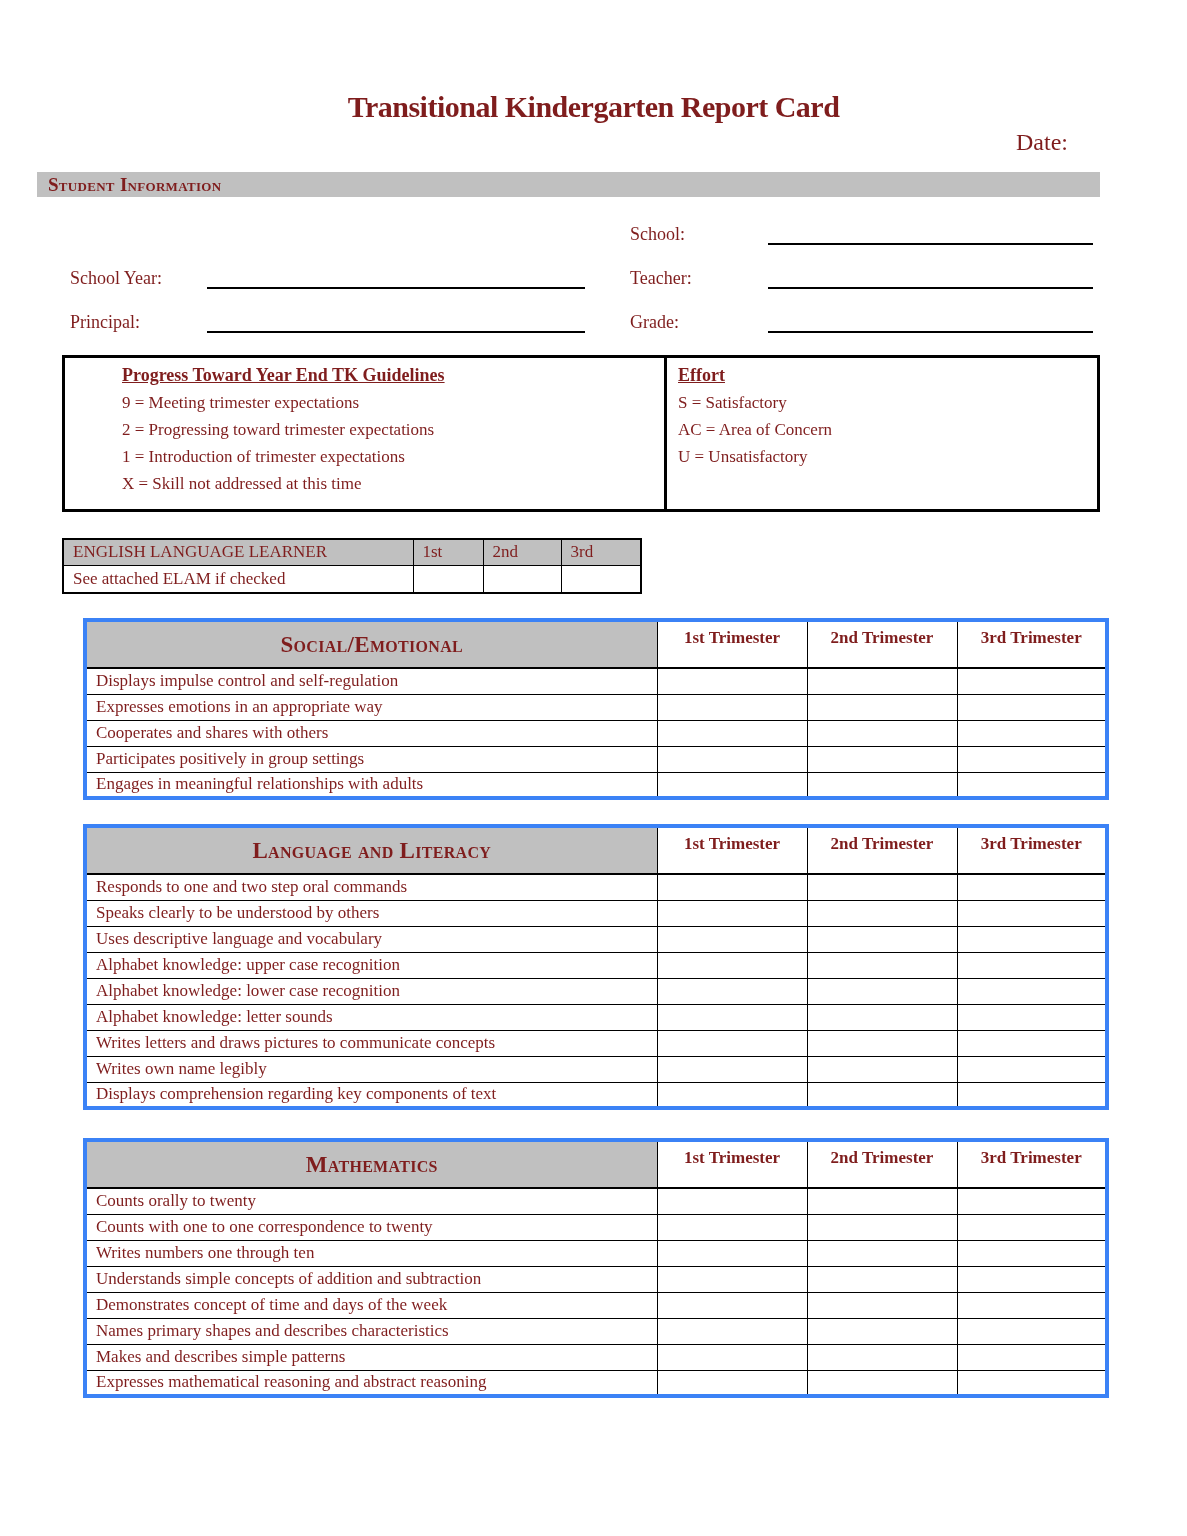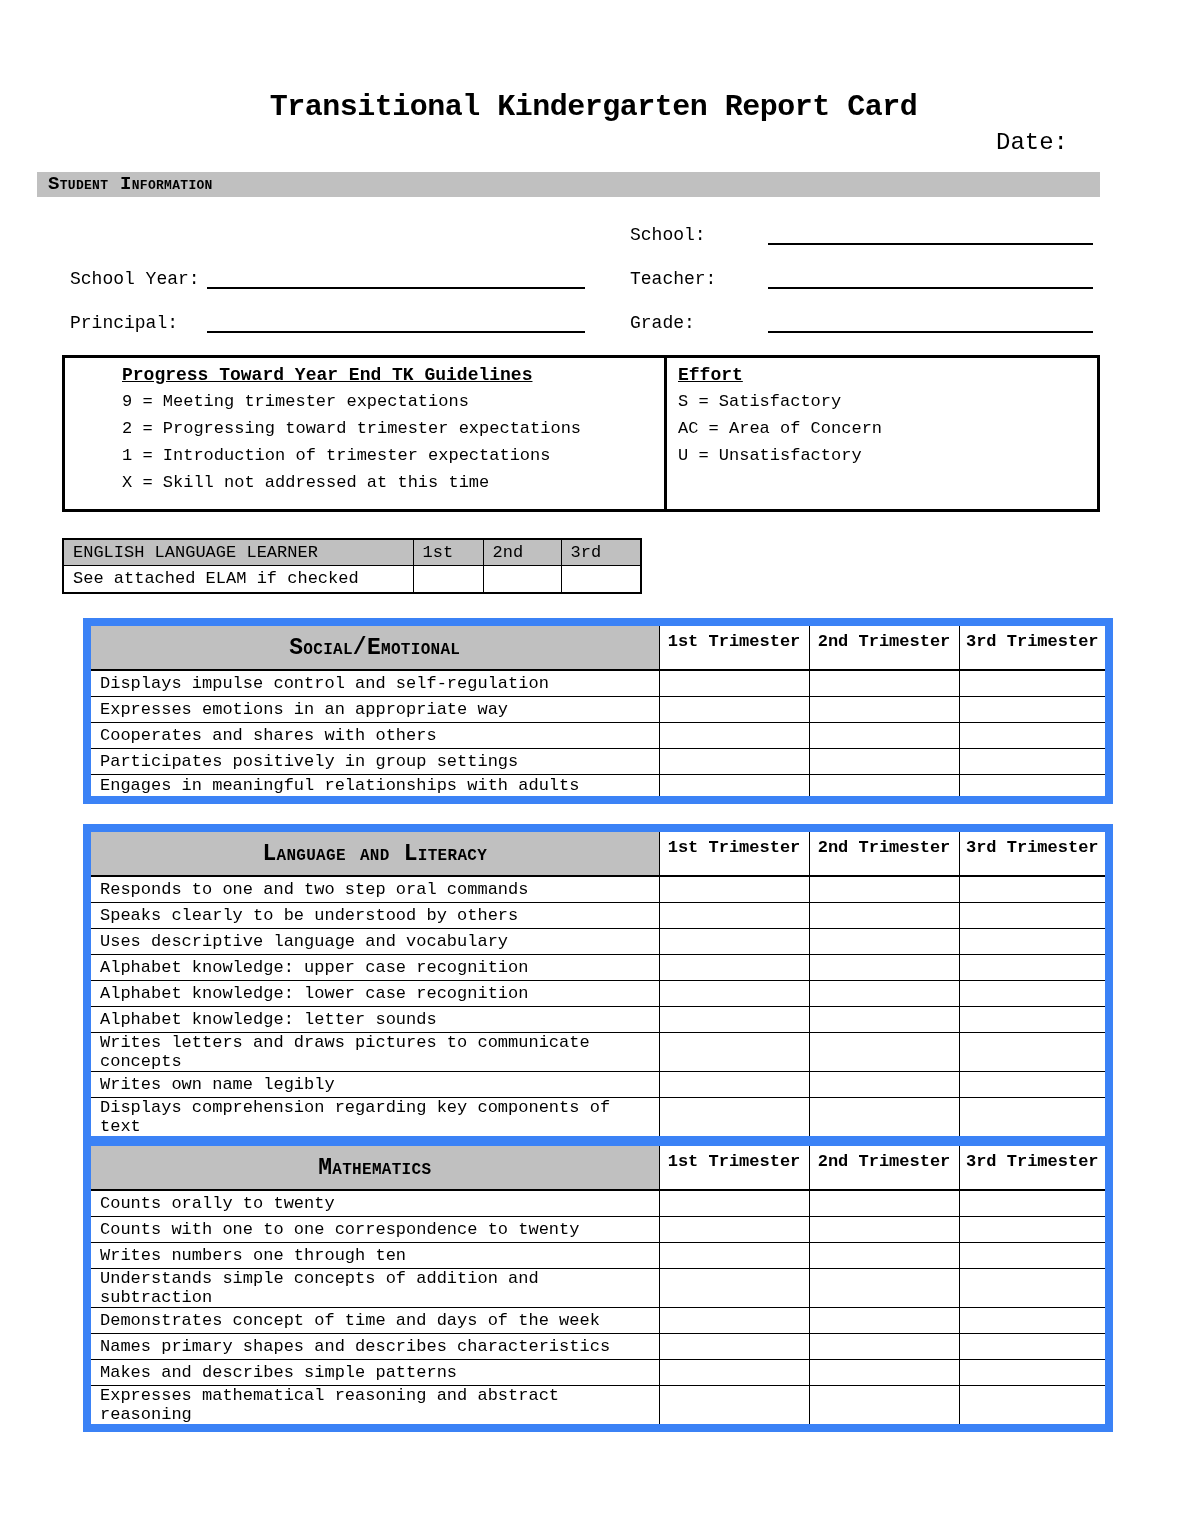--- a/index.html
+++ b/index.html
@@ -1,22 +1,22 @@
 <!DOCTYPE html>
 <html><head>
 <meta charset="utf-8">
 <style>
   * { margin:0; padding:0; box-sizing:border-box; }
   html,body { background:#ffffff; }
   .page {
     position:relative;
     width:1187px; height:1536px;
     background:#ffffff;
-    color:#000000;
-    font-family:Liberation Mono, monospace;
+    color:#7f1d1d;
+    font-family:Liberation Serif, serif;
     overflow:hidden;
     border-radius:7px;
   }
   .title {
     position:absolute; top:90px; left:0; width:100%;
     text-align:center; font-size:30px; font-weight:bold; letter-spacing:-0.5px;
   }
   .date-row {
     position:absolute; top:129px; left:905px;
     display:flex; align-items:flex-end; font-size:24px;flex-direction:column;
@@ -41,21 +41,21 @@
   .legend-col { padding:7px 0 0 9px;margin-left:48px; }
   .legend-col.left  { flex:0 0 503px; }
   .legend-col.right { flex:1 1 auto; border-left:3px solid #000; padding-left:11px; }
   .legend-title { font-size:18px; font-weight:bold; text-decoration:underline; margin-bottom:3px; }
   .legend-item { font-size:17px; line-height:27px; }
   table { border-collapse:collapse; table-layout:fixed; }
   .ell-table { position:absolute; top:538px; left:62px; width:578px; border:2px solid #000; }
   .ell-table th, .ell-table td { border:1px solid #000; font-weight:normal; text-align:left; font-size:17px; padding:0 0 0 9px; }
   .ell-table th { background:#C0C0C0; height:26px; }
   .ell-table td { height:28px; background:#fff; }
-  .grade-table { position:absolute; left:83px; width:1022px; border:8px solid #3b82f6; }
+  .grade-table { position:absolute; left:83px; width:1022px; border:4px solid #3b82f6; }
   .grade-table th, .grade-table td { border:1px solid #000; }
   .grade-table thead th { border-bottom:2px solid #000; }
   .cat-head {
     background:#C0C0C0; font-variant:small-caps; font-weight:bold; font-size:23px;
     text-align:center; vertical-align:middle; letter-spacing:0.3px;
   }
   .tri-head {
     background:#fff; font-weight:bold; font-size:17px; text-align:center;
     vertical-align:top; padding-top:6px; height:48px;
   }

